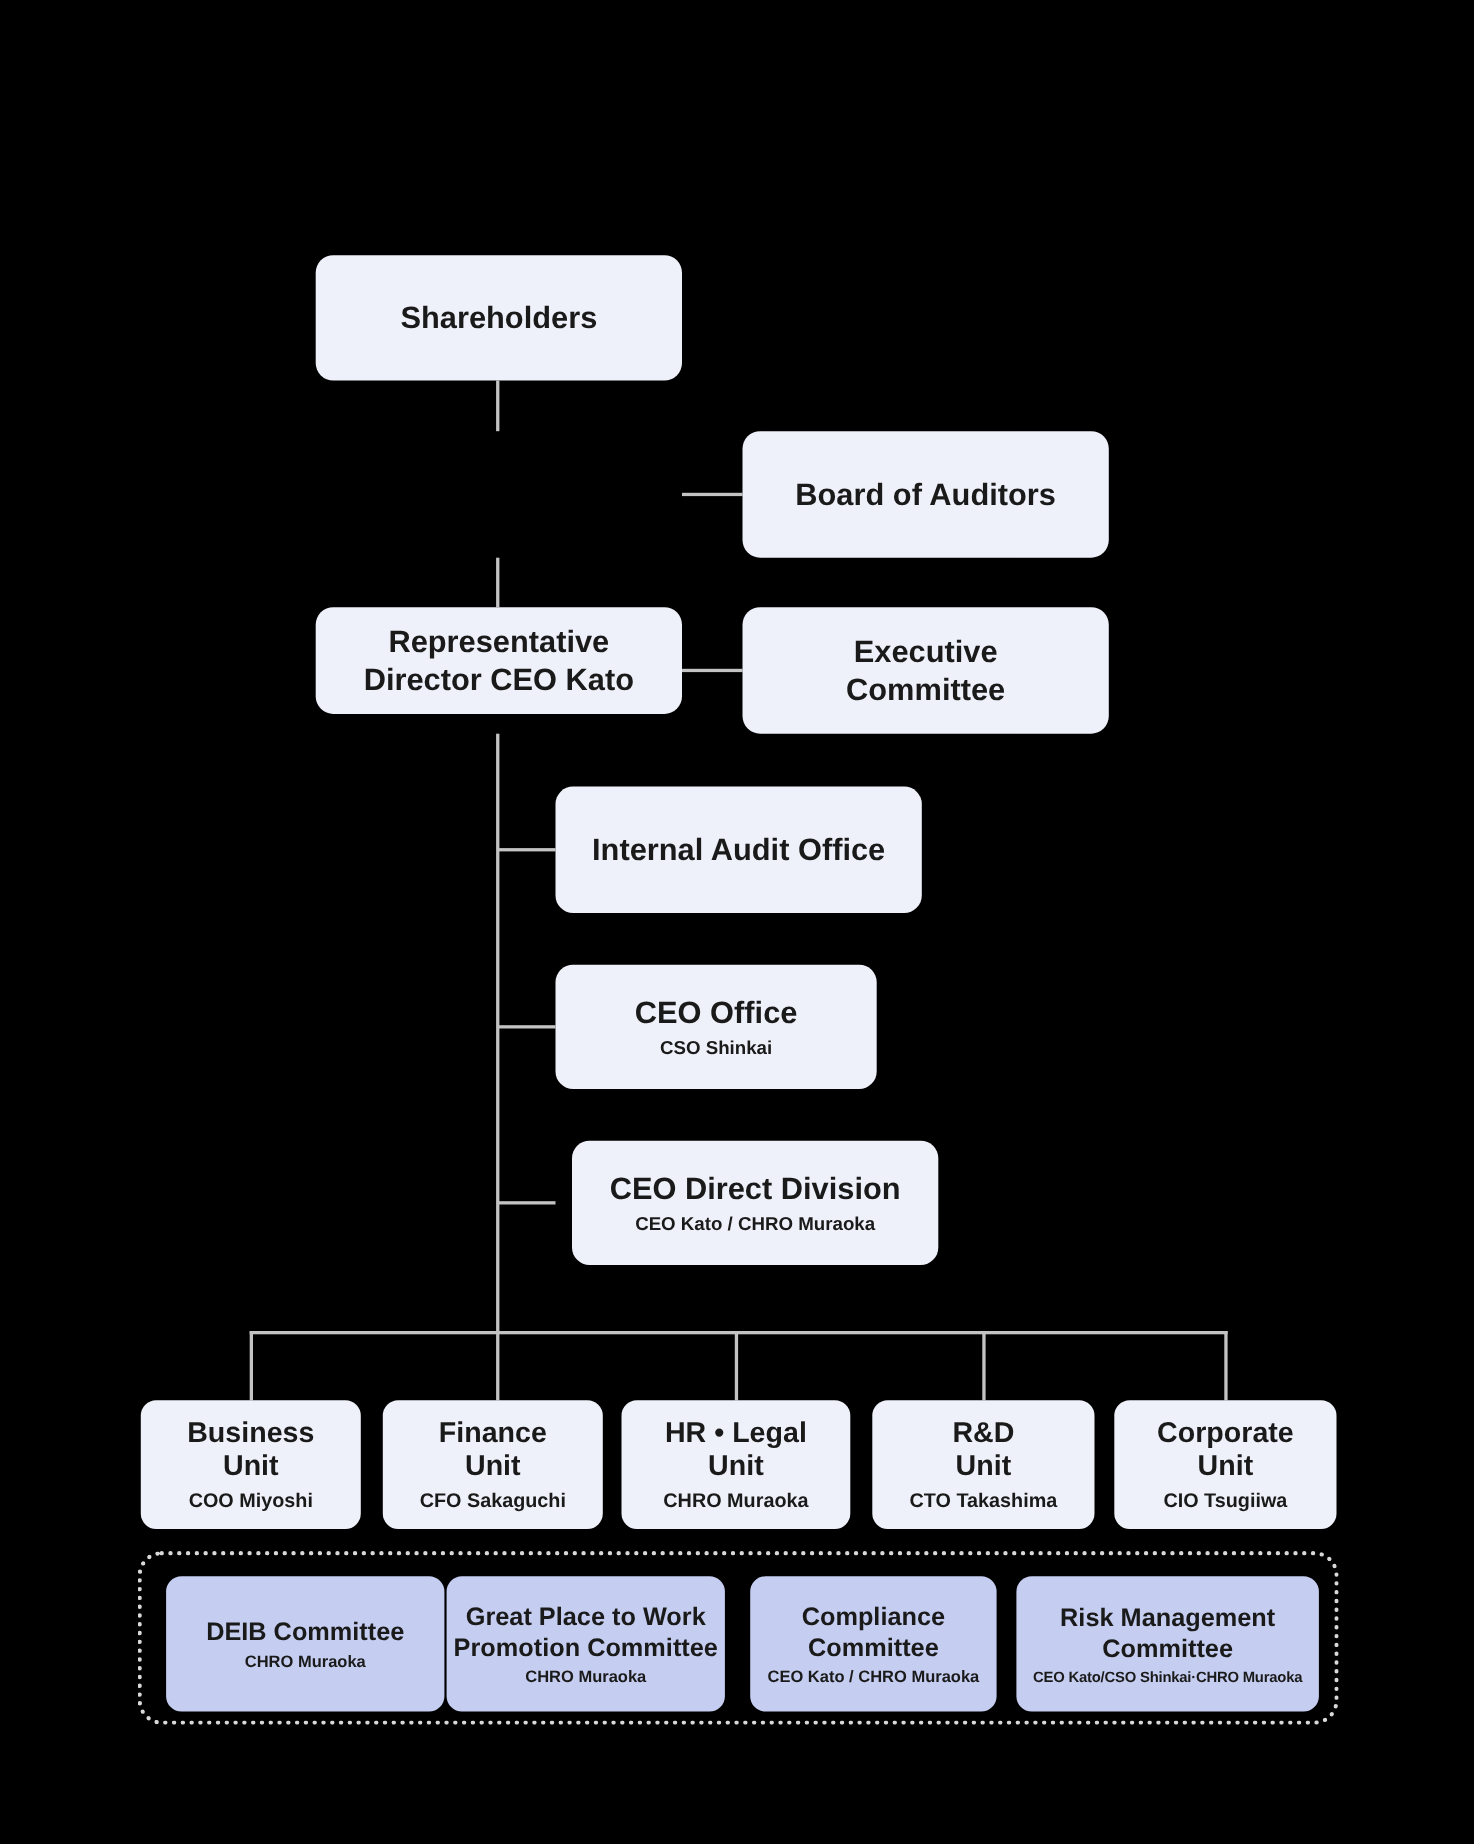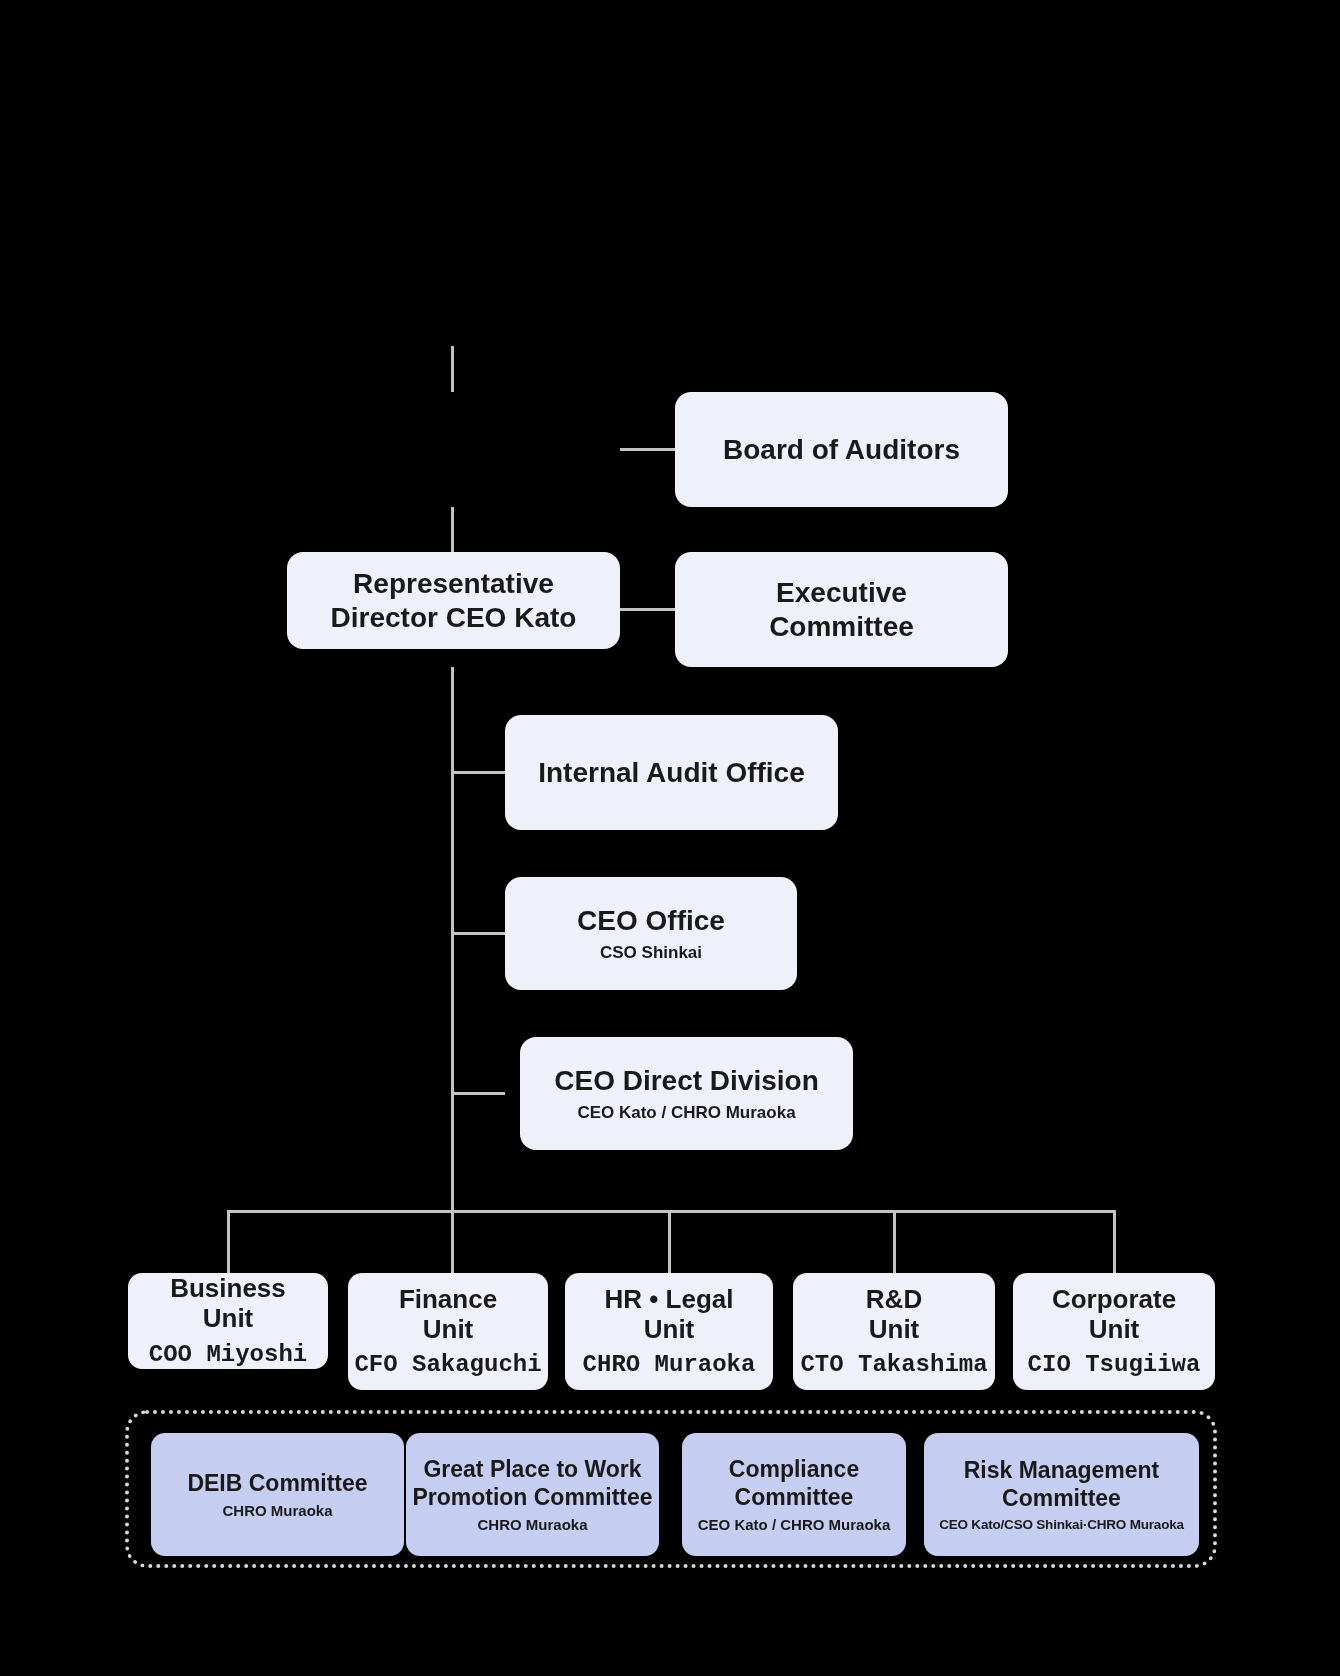--- a/index.html
+++ b/index.html
@@ -35,21 +35,21 @@
     font-weight:700;font-size:28px;line-height:1.18;
     white-space:pre-line;color:var(--text);
   }
   .node-sub{
     font-weight:700;font-size:17px;margin-top:5px;color:var(--text);
   }
 
   
   .unit{border-radius:14px;}
   .unit .node-title{font-size:26px;line-height:1.15;}
-  .unit .node-sub{font-size:24px;margin-top:7px;font-family:Liberation Mono, monospace;}
+  .unit .node-sub{font-size:18px;margin-top:7px;}
 
   
   .committee-wrap{
     position:absolute;left:125px;top:1410px;width:1092px;height:158px;
     border:4px dotted var(--dotted-border);
     border-radius:22px;
   }
   .committee{
     position:absolute;top:19px;height:123px;
     background:var(--committee-fill);
@@ -64,21 +64,21 @@
   
   #b-shareholders{left:287px;top:232px;width:333px;height:114px;}
   #b-board-directors{left:287px;top:392px;width:333px;height:115px;}
   #b-board-auditors{left:675px;top:392px;width:333px;height:115px;}
   #b-rep-director{left:287px;top:552px;width:333px;height:97px;}
   #b-exec-committee{left:675px;top:552px;width:333px;height:115px;}
   #b-internal-audit{left:505px;top:715px;width:333px;height:115px;}
   #b-ceo-office{left:505px;top:877px;width:292px;height:113px;}
   #b-ceo-direct{left:520px;top:1037px;width:333px;height:113px;}
 
-  #b-unit-0{left:128px;top:1273px;width:200px;height:96px;}
+  #b-unit-0{left:128px;top:1273px;width:200px;height:117px;}
   #b-unit-1{left:348px;top:1273px;width:200px;height:117px;}
   #b-unit-2{left:565px;top:1273px;width:208px;height:117px;}
   #b-unit-3{left:793px;top:1273px;width:202px;height:117px;}
   #b-unit-4{left:1013px;top:1273px;width:202px;height:117px;}
 
   #b-com-0{left:22px;width:253px;}
   #b-com-1{left:277px;width:253px;}
   #b-com-2{left:553px;width:224px;}
   #b-com-3{left:795px;width:275px;}
 
@@ -109,20 +109,23 @@
   <div class="line" id="l-h2"></div>
   <div class="line" id="l-h3"></div>
   <div class="line" id="l-h4"></div>
   <div class="line" id="l-h5"></div>
   <div class="line" id="l-h6"></div>
   <div class="line" id="l-d0"></div>
   <div class="line" id="l-d2"></div>
   <div class="line" id="l-d3"></div>
   <div class="line" id="l-d4"></div>
 
+  <div class="node" id="b-shareholders">
+    <div class="node-title">Shareholders</div>
+  </div>
 
 
   <div class="node" id="b-board-auditors">
     <div class="node-title">Board of Auditors</div>
   </div>
 
   <div class="node" id="b-rep-director">
     <div class="node-title">Representative
 Director CEO Kato</div>
   </div>

